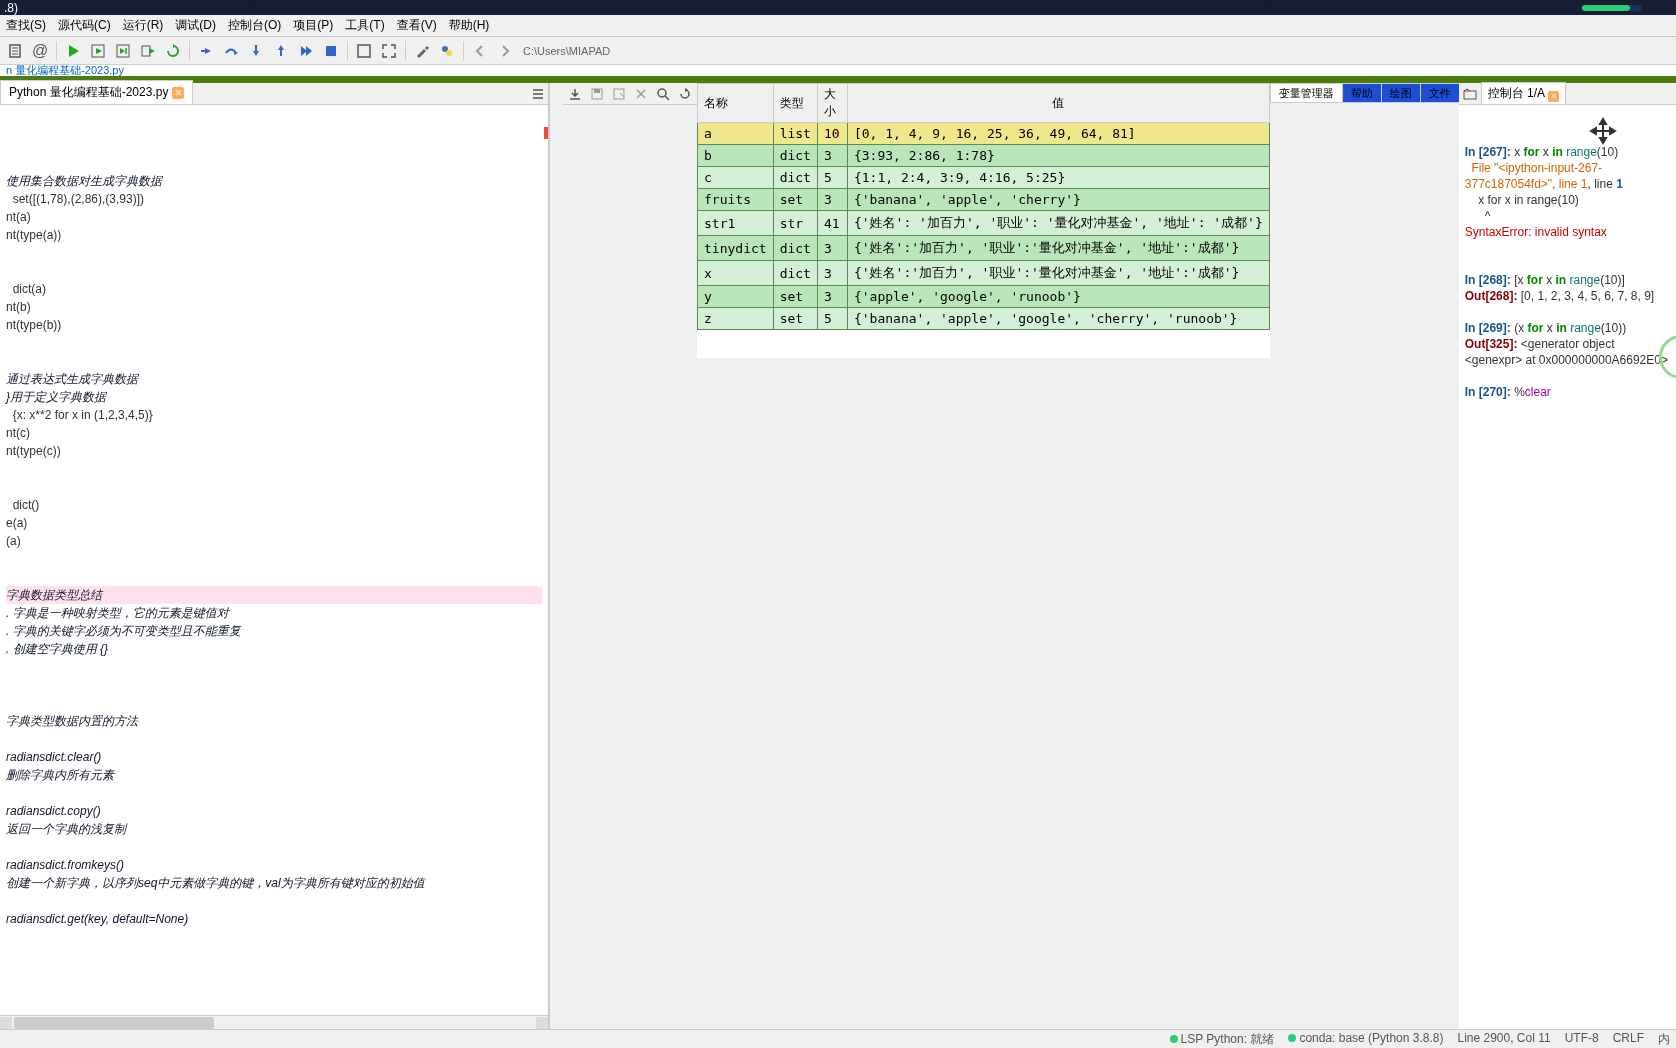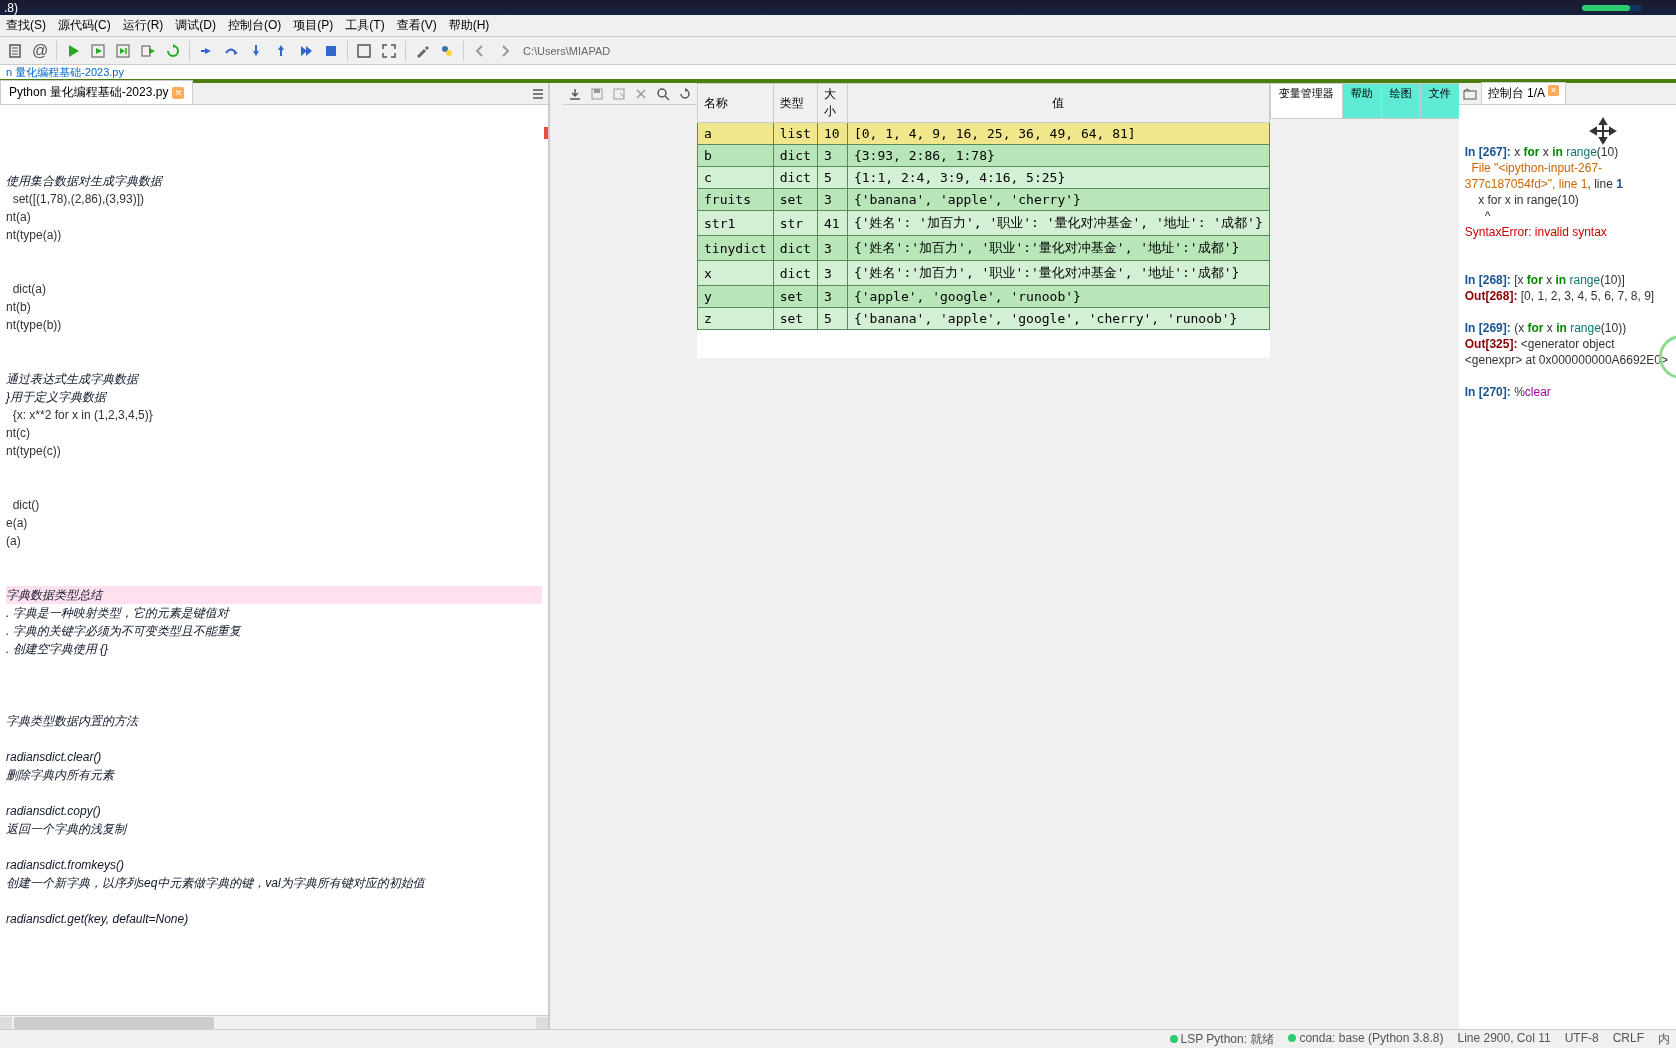--- a/index.html
+++ b/index.html
@@ -10,21 +10,21 @@
 .titlebar .progress::before { content: ''; position: absolute; left: 0; top: 0; width: 80%; height: 100%; background: #2ecc71; border-radius: 3px; }
 
 .menubar { height: 22px; background: #f0f0f0; display: flex; align-items: center; border-bottom: 1px solid #ccc; }
 .menubar .menu-item { padding: 3px 6px; cursor: pointer; }
 
 .toolbar { height: 28px; background: #f0f0f0; display: flex; align-items: center; border-bottom: 1px solid #ccc; gap: 3px; padding: 0 4px; }
 .toolbar .tbtn { width: 22px; height: 22px; display: flex; align-items: center; justify-content: center; border: 1px solid transparent; cursor: pointer; border-radius: 2px; }
 .toolbar .sep { width: 1px; height: 20px; background: #ccc; margin: 0 2px; }
 .toolbar .path { font-size: 11px; color: #666; margin-left: 4px; }
 
-.file-tab-row { height: 18px; background: #fff; border-bottom: 4px solid #4d7c0f; display: flex; align-items: center; }
+.file-tab-row { height: 18px; background: #fff; border-bottom: 7px solid #4d7c0f; display: flex; align-items: center; }
 .file-tab { padding: 1px 6px; font-size: 11px; color: #0066cc; }
 
 .main-split { display: flex; height: calc(100vh - 102px); }
 
 .editor-pane { width: 550px; display: flex; flex-direction: column; border-right: 2px solid #ccc; background: #fff; position: relative; }
 .editor-tabs { height: 22px; background: #f0f0f0; display: flex; align-items: flex-end; border-bottom: 1px solid #ccc; }
 .editor-tab { padding: 3px 8px; background: #fff; border: 1px solid #ccc; border-bottom: none; font-size: 11px; display: flex; align-items: center; gap: 4px; }
 .editor-tab .close-x { width: 12px; height: 12px; background: #ffaa55; border-radius: 2px; display: flex; align-items: center; justify-content: center; font-size: 9px; color: #fff; }
 .editor-menu-icon { margin-left: auto; width: 20px; height: 20px; display: flex; align-items: center; justify-content: center; cursor: pointer; }
 
@@ -40,27 +40,27 @@
 
 .var-table { flex: 0 0 auto; }
 .var-table table { width: 100%; border-collapse: collapse; }
 .var-table th { background: #f0f0f0; border: 1px solid #ccc; padding: 2px 6px; font-weight: normal; font-size: 12px; text-align: left; }
 .var-table td { border: 1px solid #5a8a5a; padding: 3px 6px; font-family: Consolas, monospace; font-size: 13px; }
 .var-table tr.row-odd td { background: #b8e6b8; }
 .var-table tr.row-even td { background: #d4f0d4; }
 .var-table tr.row-highlight td { background: #f0e68c; }
 .var-table .var-empty { height: 28px; background: #fff; }
 
-.pane-tabs { display: flex; justify-content: flex-end; border-top: 1px solid #ccc; border-bottom: 1px solid #ccc; background: #5eead4; height: 36px; }
+.pane-tabs { display: flex; justify-content: flex-end; border-top: 1px solid #ccc; border-bottom: 1px solid #ccc; background: #1d4ed8; height: 20px; }
 .pane-tab { padding: 2px 8px; border-left: 1px solid #ccc; font-size: 11px; cursor: pointer; }
 .pane-tab.active { background: #fff; }
 
 .console-pane { flex: 1; display: flex; flex-direction: column; background: #fff; }
 .console-tabs { height: 22px; display: flex; align-items: center; border-bottom: 1px solid #ccc; background: #f0f0f0; padding-left: 4px; gap: 4px; }
-.console-tab { padding: 2px 6px; background: #fff; border: 1px solid #ccc; display: flex; align-items: flex-start; gap: 3px; font-size: 11px; }
+.console-tab { padding: 2px 6px; background: #fff; border: 1px solid #ccc; display: flex; align-items: flex-end; gap: 3px; font-size: 11px; }
 .console-tab .close-x { width: 11px; height: 11px; background: #ffaa55; border-radius: 2px; display: flex; align-items: center; justify-content: center; font-size: 8px; color: #fff; }
 
 .console-body { flex: 1; font-family: Consolas, monospace; font-size: 14px; padding: 6px; overflow: auto; position: relative; white-space: pre-wrap; }
 .c-prompt { color: #1a5490; font-weight: bold; }
 .c-out { color: #8b0000; font-weight: bold; }
 .c-num { color: #1a5490; font-weight: bold; }
 .c-kw { color: #008800; font-weight: bold; }
 .c-builtin { color: #0f766e; }
 .c-str { color: #cc6600; }
 .c-err { color: #cc0000; }

